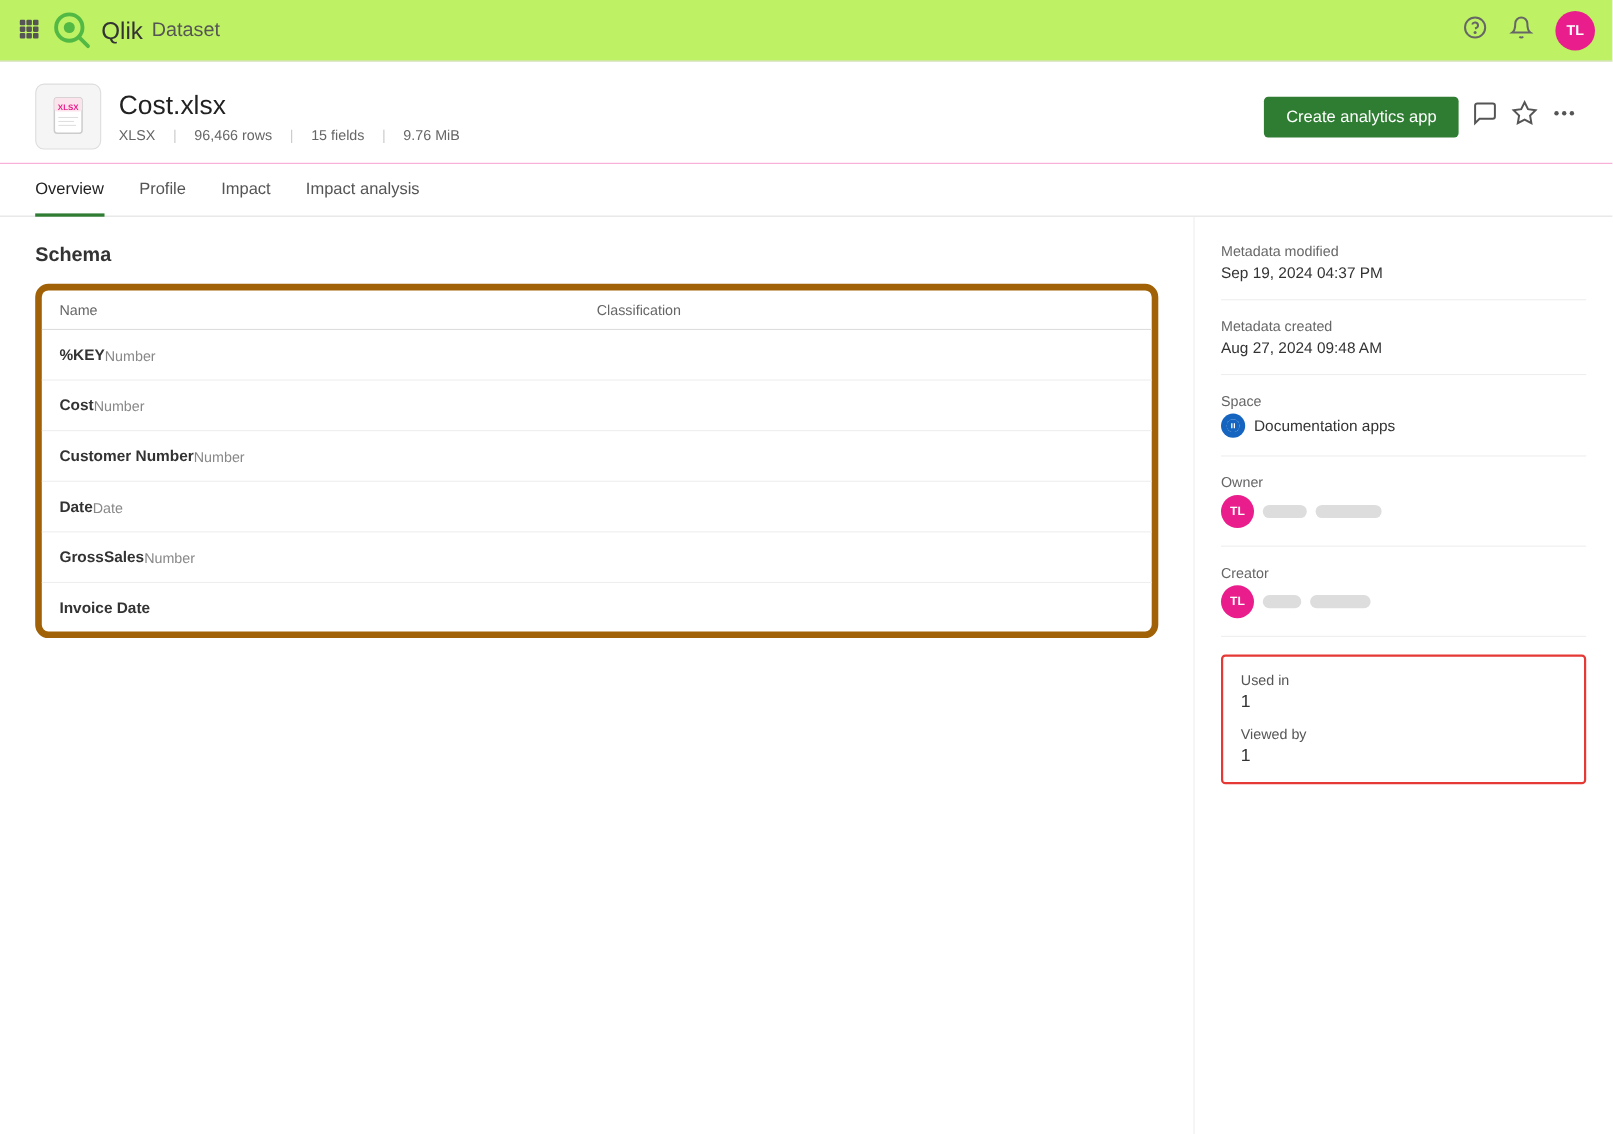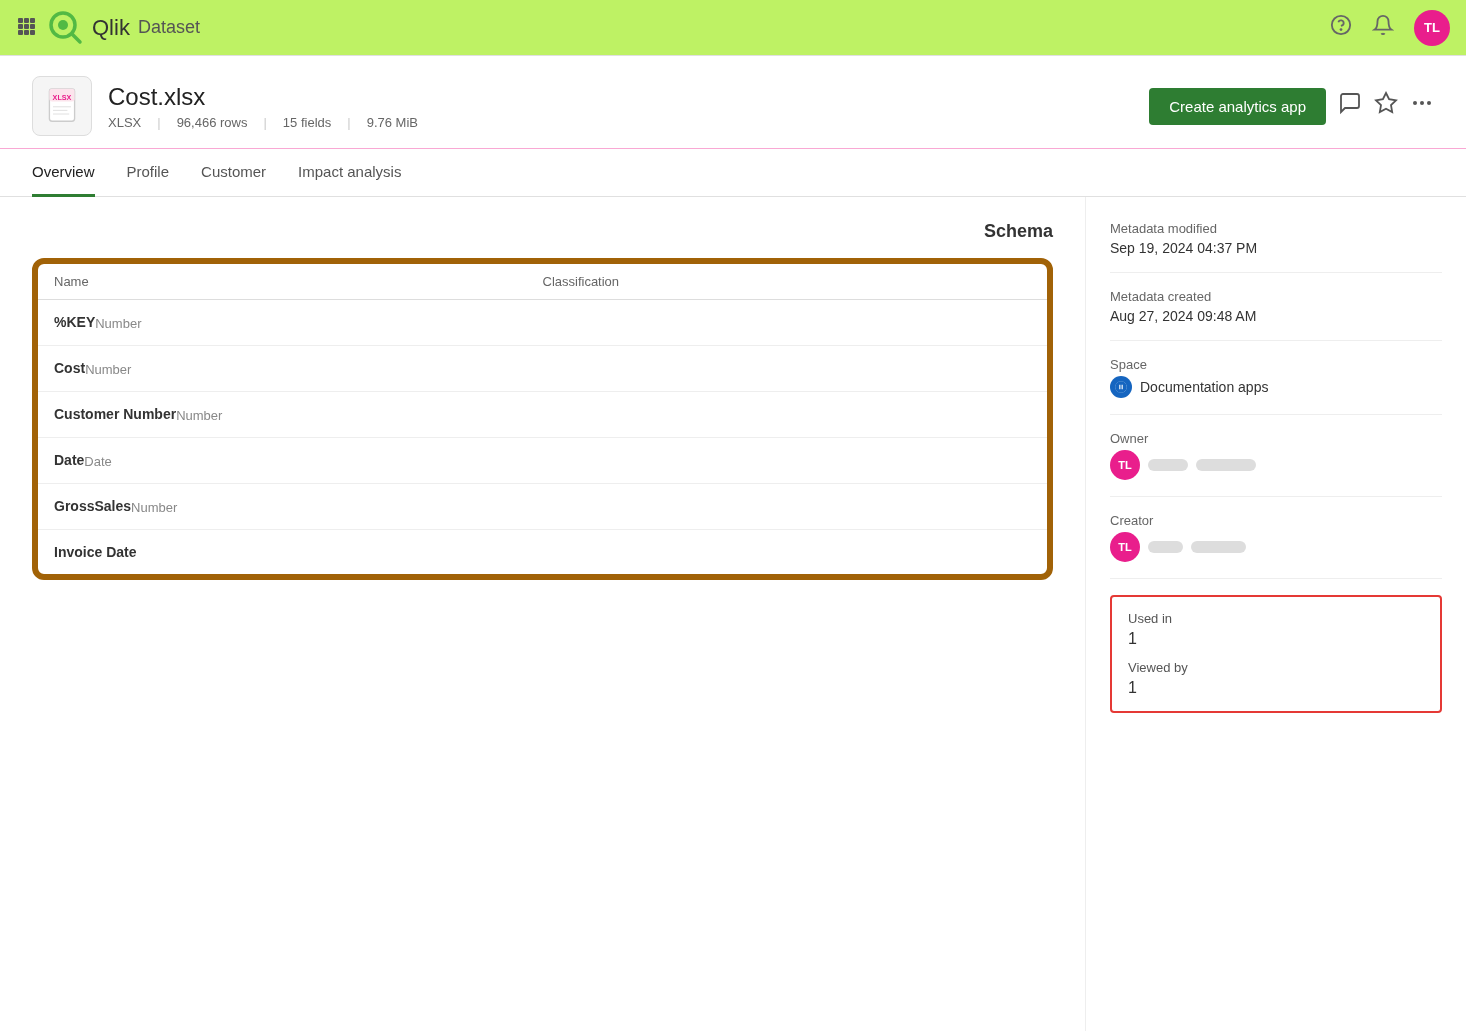--- a/index.html
+++ b/index.html
@@ -65,21 +65,21 @@
 
     
     .left-panel {
       flex: 1; overflow-y: auto; padding: 24px 32px;
       border-right: 1px solid #eee;
       position: relative;
     }
     .left-panel::-webkit-scrollbar { width: 8px; }
     .left-panel::-webkit-scrollbar-thumb { background: #bbb; border-radius: 4px; }
 
-    .schema-title { font-size: 18px; font-weight: 600; margin-bottom: 16px; text-align: right; }
+    .schema-title { font-size: 18px; font-weight: 600; margin-bottom: 16px; }
 
     .schema-table { width: 100%; border: 6px solid #a16207; border-radius: 12px; }
     .schema-header {
       display: flex; padding: 10px 16px; border-bottom: 1px solid #ddd;
       color: #666; font-size: 13px;
     }
     .col-name { flex: 1; }
     .col-class { flex: 1; }
 
     .schema-row {
@@ -222,21 +222,21 @@
 </div>
 
 <div class="tabs">
   <div class="tab active">
     <span>Overview</span>
   </div>
   <div class="tab">
     <span>Profile</span>
   </div>
   <div class="tab">
-    <span>Customer</span>
+    <span>Impact</span>
   </div>
   <div class="tab">
     <span>Impact analysis</span>
   </div>
 </div>
 
 <div class="main-content">
 
   <div class="left-panel">
     <div class="schema-title">Schema</div>

